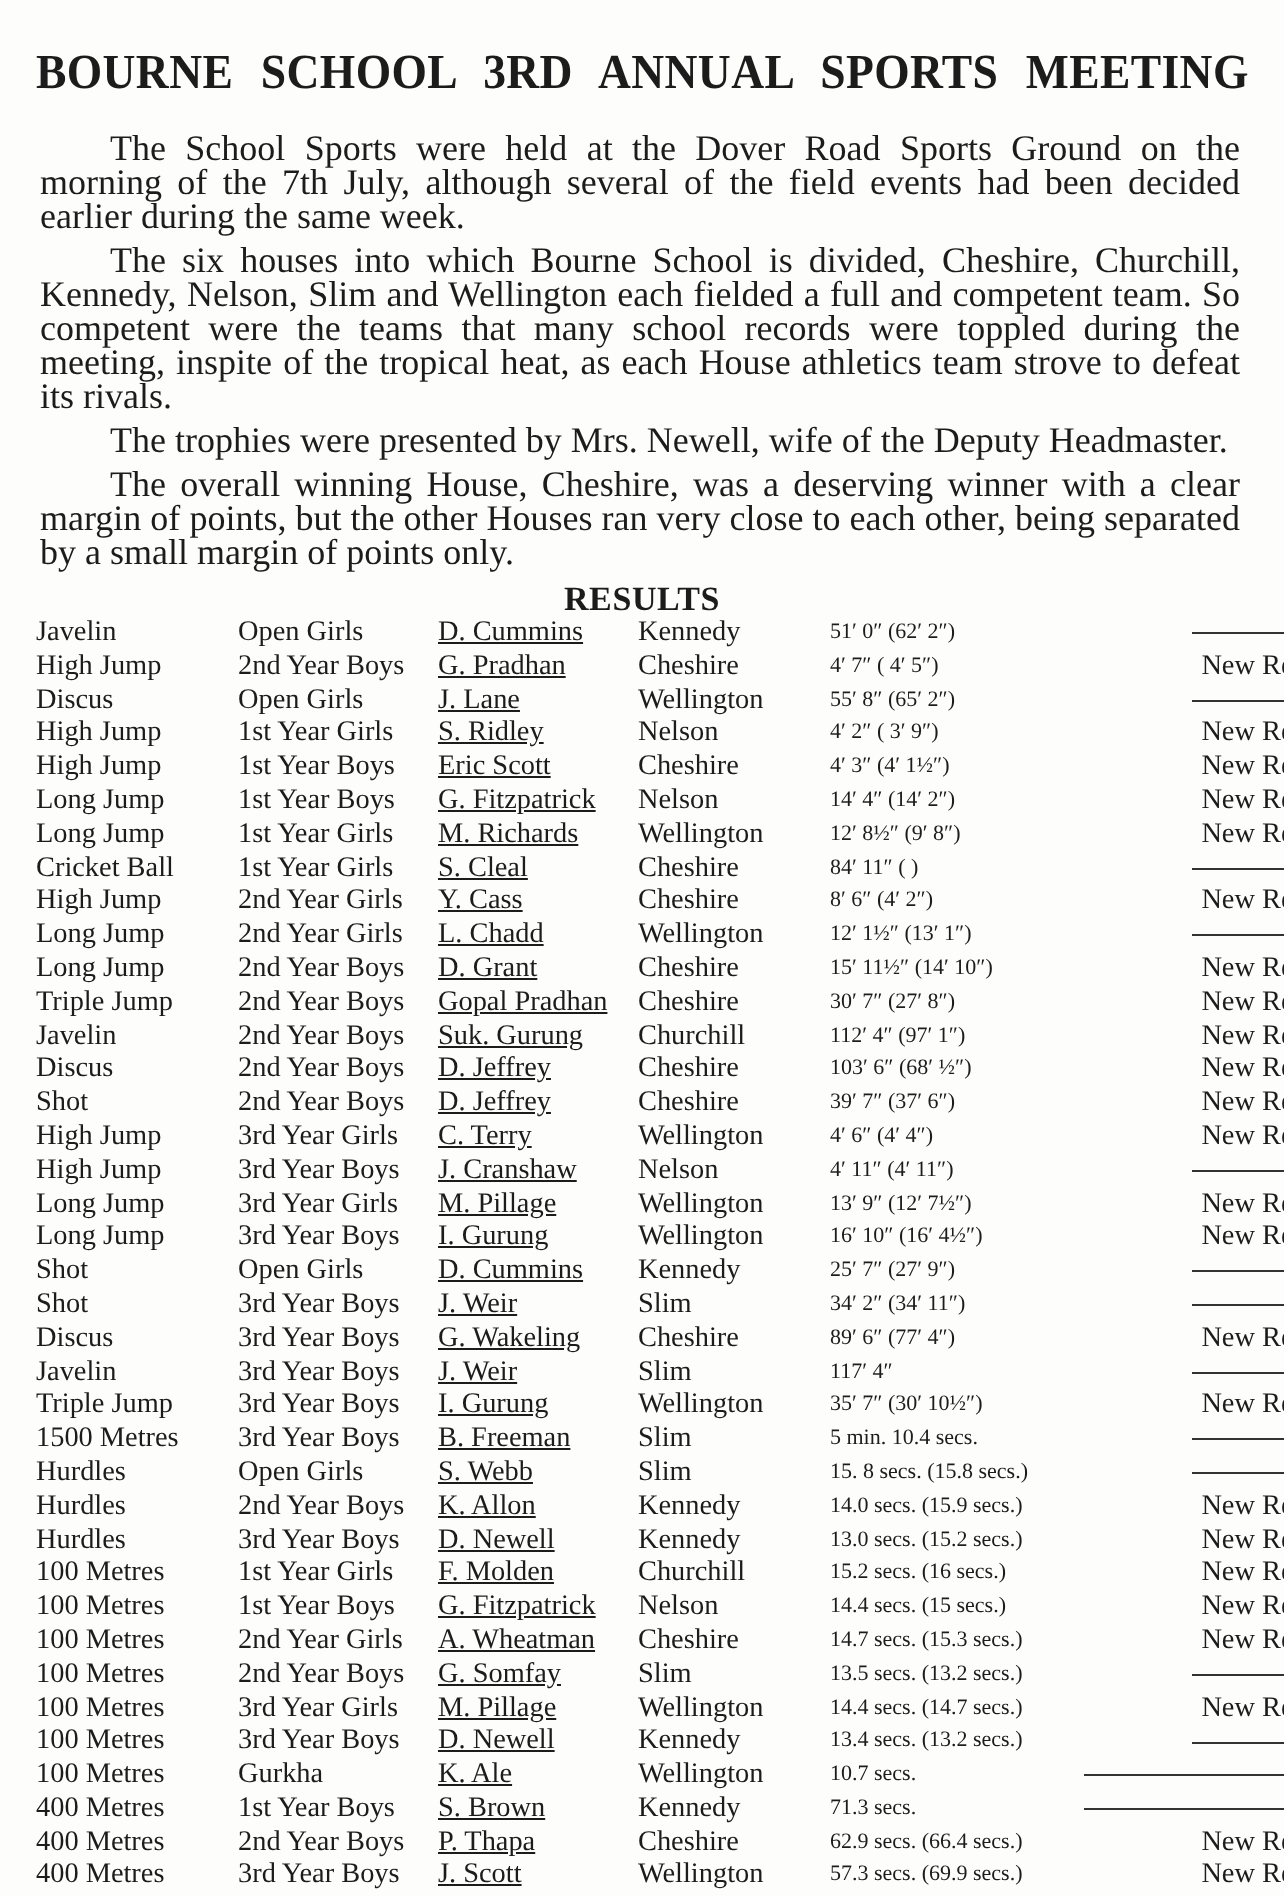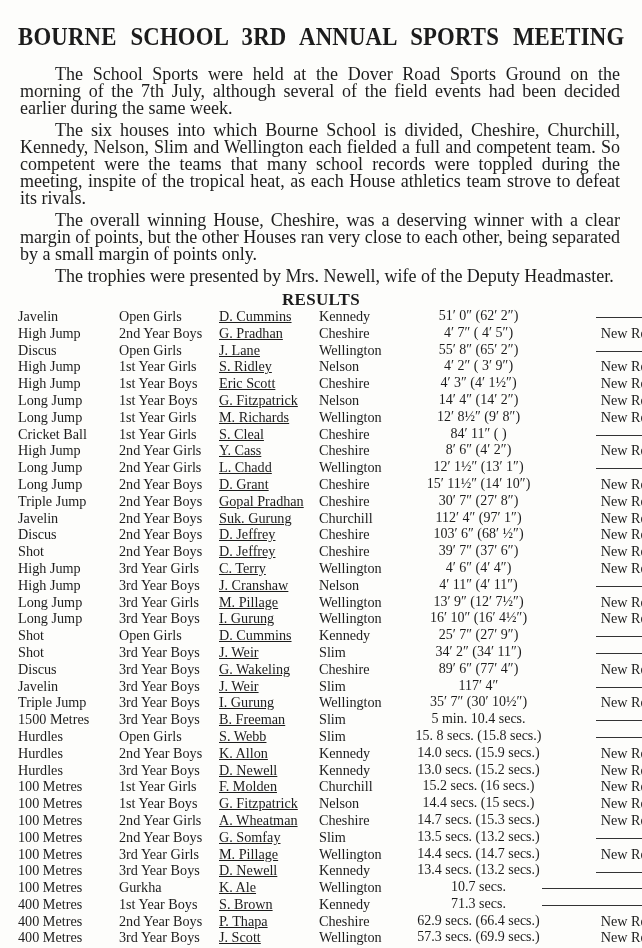--- a/index.html
+++ b/index.html
@@ -27,38 +27,38 @@
   }
   table.results {
     position: absolute; left: 18px; top: 289px;
     border-collapse: collapse; font-size: 14.2px;
   }
   table.results td { padding: 0; height: 16.8px; line-height: 16.8px; white-space: nowrap; vertical-align: middle; }
   .c-event { width: 101px; margin-left: 13px; }
   .c-cat { width: 100px; }
   .c-name { width: 100px; text-decoration: underline; }
   .c-house { width: 96px; }
-  .c-perf { width: 127px; font-size: 14px; text-align: center; }
+  .c-perf { width: 127px; font-size: 11px; }
   .c-rec { width: 80px; text-align: right; }
   .dash { display: inline-block; width: 76px; border-top: 1px solid #333; vertical-align: middle; }
   .dash.long { width: 130px; }
   .results tr:first-child td { padding-top: 0; }
   .results-wrap { position: absolute; left: 0; top: 308px; }
 </style>
 </head>
 <body>
 
 <div class="page">
   <h1>BOURNE SCHOOL 3RD ANNUAL SPORTS MEETING</h1>
 
   <div class="intro">
     <p>The School Sports were held at the Dover Road Sports Ground on the morning of the 7th July, although several of the field events had been decided earlier during the same week.</p>
     <p>The six houses into which Bourne School is divided, Cheshire, Churchill, Kennedy, Nelson, Slim and Wellington each fielded a full and competent team. So competent were the teams that many school records were toppled during the meeting, inspite of the tropical heat, as each House athletics team strove to defeat its rivals.</p>
+    <p>The trophies were presented by Mrs. Newell, wife of the Deputy Headmaster.</p>
     <p>The overall winning House, Cheshire, was a deserving winner with a clear margin of points, but the other Houses ran very close to each other, being separated by a small margin of points only.</p>
-    <p>The trophies were presented by Mrs. Newell, wife of the Deputy Headmaster.</p>
   </div>
 
   <div class="results-heading">RESULTS</div>
 
   <div class="results-wrap">
     <table class="results" style="position:relative; top:0;">
       <tbody id="results-body">
           <tr>
             <td class="c-event">Javelin</td>
             <td class="c-cat">Open Girls</td>

